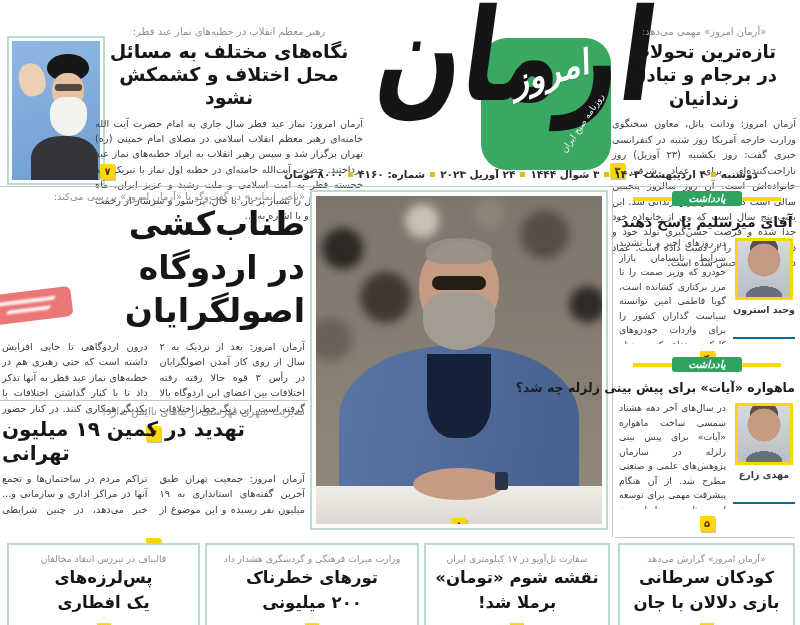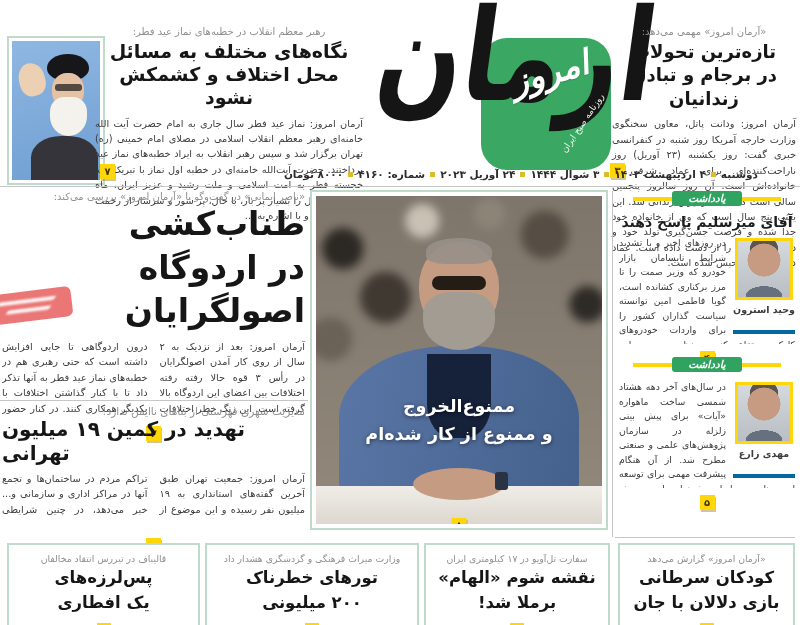--- a/index.html
+++ b/index.html
@@ -100,21 +100,21 @@
   .note-title{text-align:center;font-weight:bold;font-size:14px;margin-top:6px;white-space:nowrap;}
   .note-title.small{font-size:12.5px;}
   .note-body{font-size:9.3px;line-height:1.56;color:#3b3b3b;text-align:justify;margin-top:6px;max-height:108px;overflow:hidden;}
   .author{float:right;width:62px;margin:2px 0 2px 7px;text-align:center;}
   .author-photo{width:52px;height:56px;margin:0 auto;border:3px solid #ffd60a;
     background:
       radial-gradient(circle at 50% 34%,#c79a82 0 36%,transparent 37%),
       radial-gradient(circle at 50% 16%,#5a5350 0 26%,transparent 27%),
       radial-gradient(ellipse 30px 16px at 50% 98%,#66707e 0 60%,transparent 61%),
       linear-gradient(#d4d9dd,#b9bec4);}
-  .author-name{font-size:9.5px;font-weight:bold;margin-top:3px;padding-bottom:12px;border-bottom:4px solid #0369a1;}
+  .author-name{font-size:9.5px;font-weight:bold;margin-top:3px;padding-bottom:19px;border-bottom:2px solid #0369a1;}
   
   .box{position:absolute;top:543px;height:88px;border:2px solid #bedacb;background:#fff;box-sizing:border-box;text-align:center;overflow:hidden;}
   .box .kicker{font-size:9.3px;margin-top:8px;}
   .box .headline{font-size:16.5px;line-height:1.5;margin-top:2px;}
   .box-badge{position:absolute;left:50%;margin-left:-7px;top:78px;width:14px;height:10px;background:#ffd60a;}
 </style>
 </head>
 <body>
 
 <div class="page">
@@ -189,24 +189,20 @@
       <div class="crowd"></div>
       <div class="f-suit"></div>
       <div class="f-shirt"></div>
       <div class="f-head"></div>
       <div class="f-hair"></div>
       <div class="f-glasses"></div>
       <div class="f-beard"></div>
       <div class="f-table"></div>
       <div class="f-hands"></div>
       <div class="f-watch"></div>
-      <div class="photo-caption">
-        <div>ممنوع‌الخروج</div>
-        <div>و ممنوع از کار شده‌ام</div>
-      </div>
       <div class="num-badge photo-badge">۸</div>
     </div>
   </div>
 
   <div class="vrule" style="left:612px;top:191px;height:346px;"></div>
 
   <div class="abs note" style="top:191px;">
     <div class="note-head">
       <div class="ybar"></div>
       <div class="note-pill">یادداشت</div>
@@ -220,20 +216,21 @@
       <span>در روزهای اخیر و با تشدید شرایط نابسامان بازار خودرو که وزیر صمت را تا مرز برکناری کشانده است، گویا فاطمی امین توانسته سیاست گذاران کشور را برای واردات خودروهای کارکرده متقاعد کند. به نظر می رسد این تلاش وزیر صمت در راستای کاهش فشارها و ناامیدی از تاثیر واردات خودروهای صفر بر بازار باشد. اما این طرح مخالفانی نیز دارد که یکی از آنها مصطفی میرسلیم...</span>
     </div>
     <div class="num-badge center">۴</div>
   </div>
 
   <div class="abs note" style="top:357px;">
     <div class="note-head">
       <div class="ybar"></div>
       <div class="note-pill">یادداشت</div>
     </div>
+    <div class="note-title small">ماهواره «آیات» برای پیش بینی زلزله چه شد؟</div>
     <div class="note-body">
       <span class="author">
         <span class="author-photo" style="display:block;"></span>
         <span class="author-name" style="display:block;">مهدی زارع</span>
       </span>
       <span>در سال‌های آخر دهه هشتاد شمسی ساخت ماهواره «آیات» برای پیش بینی زلزله در سازمان پژوهش‌های علمی و صنعتی مطرح شد. از آن هنگام پیشرفت مهمی برای توسعه این برنامه در ایران رخ نداده است. پیش بینی‌های قابل اعتماد باید شامل تجزیه و تحلیل سیگنال‌هایی باشد که وقوع یک زمین لرزه قابل توجه را با مشخص کردن زمان، مکان و اندازه یک زمین‌لرزه شدید ...</span>
     </div>
     <div class="num-badge center">۵</div>
   </div>
 
@@ -244,21 +241,21 @@
     <div class="headline">
       <div>کودکان سرطانی</div>
       <div>بازی دلالان با جان</div>
     </div>
     <div class="box-badge"></div>
   </div>
 
   <div class="box" style="left:424px;width:186px;">
     <div class="kicker">سفارت تل‌آویو در ۱۷ کیلومتری ایران</div>
     <div class="headline">
-      <div>نقشه شوم «الهام»</div>
+      <div>نقشه شوم «تومان»</div>
       <div>برملا شد!</div>
     </div>
     <div class="box-badge"></div>
   </div>
 
   <div class="box" style="left:205px;width:214px;">
     <div class="kicker">وزارت میراث فرهنگی و گردشگری هشدار داد</div>
     <div class="headline">
       <div>تورهای خطرناک</div>
       <div>۲۰۰ میلیونی</div>

